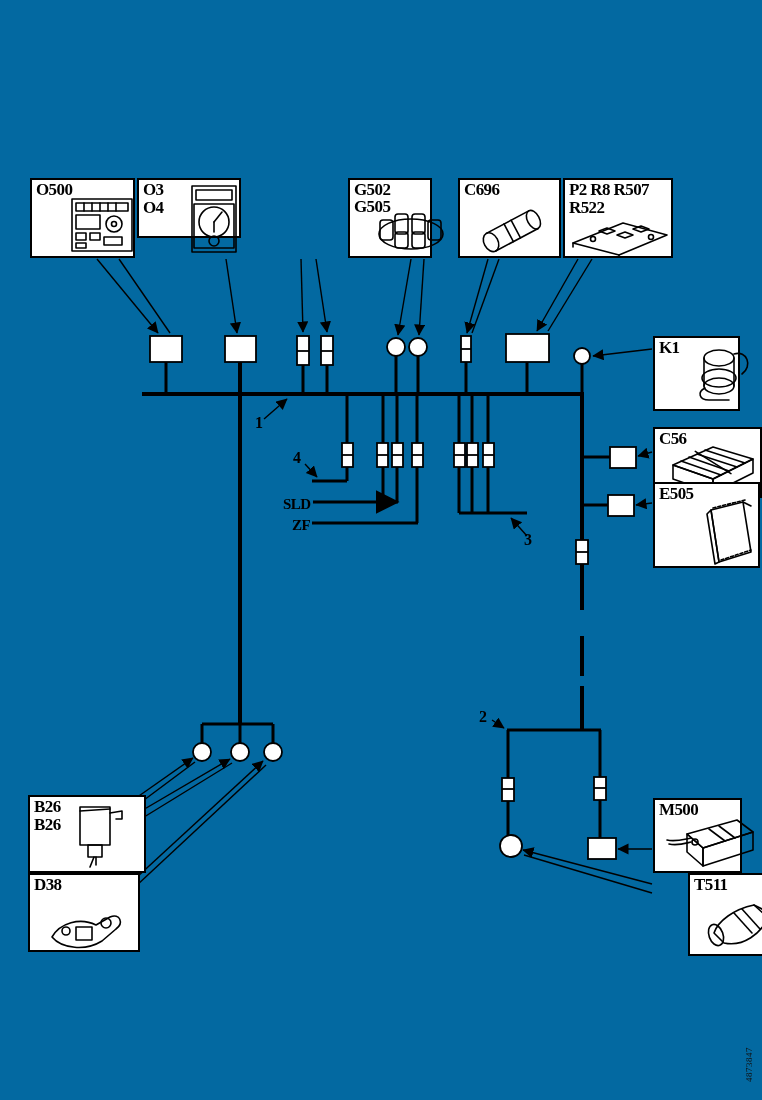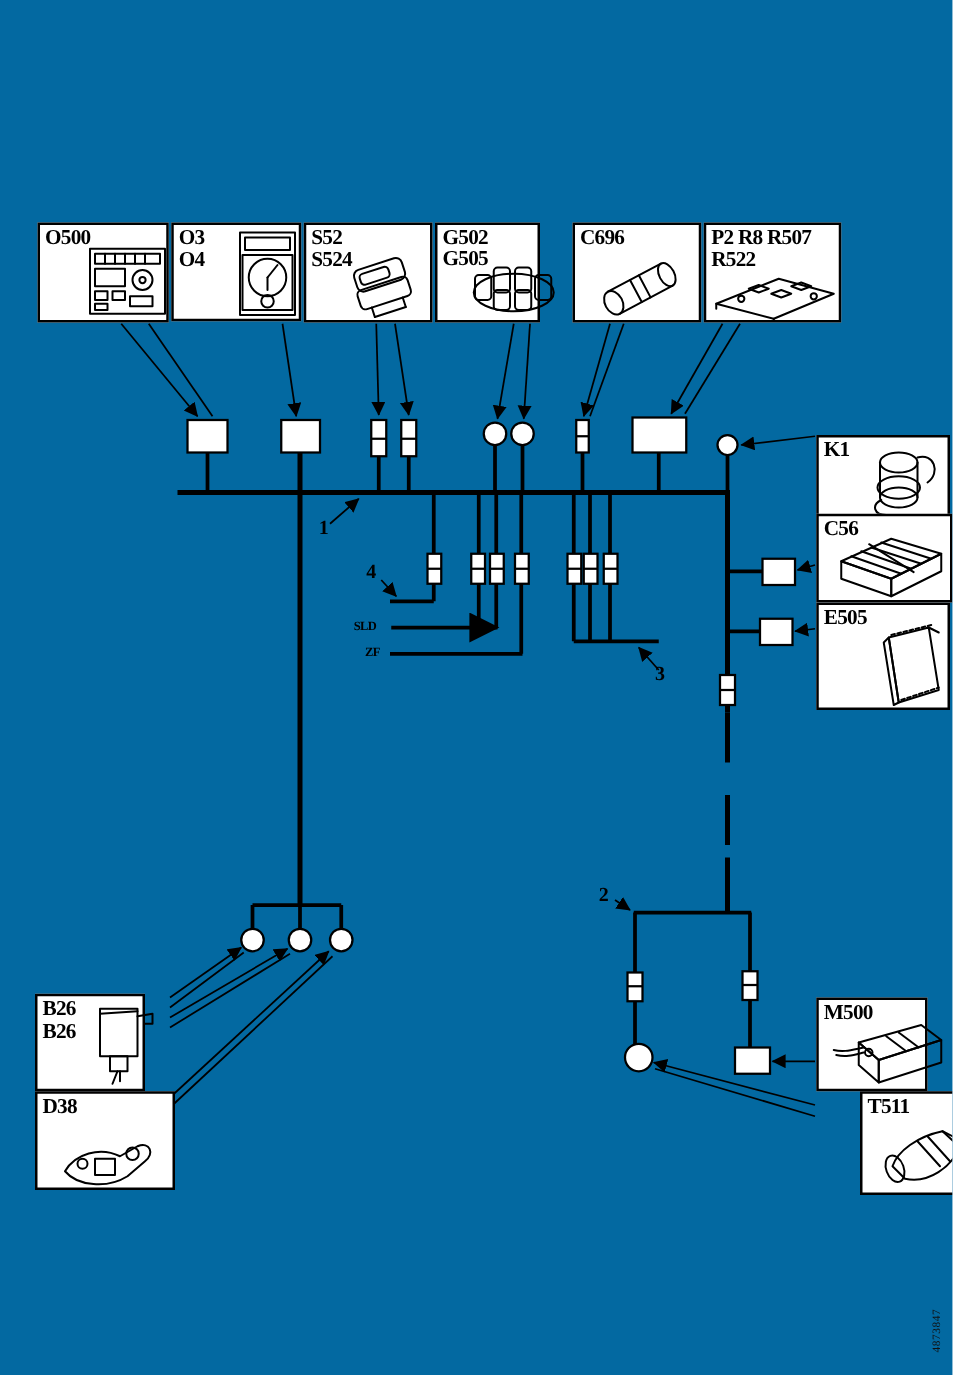--- a/index.html
+++ b/index.html
@@ -6,21 +6,21 @@
   #page{position:relative;width:762px;height:1100px;background:#0369a1;overflow:hidden;
         font-family:Liberation Serif, serif;}
   #wires{position:absolute;left:0;top:0;z-index:1;}
   .box{position:absolute;border:2px solid #000;background:#fff;box-sizing:border-box;z-index:2;}
   .lbl{position:absolute;top:1px;left:4px;font-weight:bold;font-size:17px;line-height:1.02;
        letter-spacing:-0.6px;color:#000;white-space:pre-line;}
   .illus{position:absolute;}
   .illus path,.illus rect,.illus circle,.illus ellipse,.illus line,.illus polygon{
        stroke:#000;fill:none;stroke-width:1.6;stroke-linejoin:round;stroke-linecap:round;}
   .callout{position:absolute;z-index:3;font-weight:bold;font-size:16px;color:#000;}
-  .wlbl{position:absolute;z-index:3;font-weight:bold;font-size:10px;letter-spacing:-0.5px;color:#000;text-align:right;}
+  .wlbl{position:absolute;z-index:3;font-weight:bold;font-size:15px;letter-spacing:-0.5px;color:#000;text-align:right;}
   #partnum{position:absolute;left:744px;top:1082px;transform:rotate(-90deg);
        transform-origin:0 0;font-size:9px;color:#111;z-index:3;letter-spacing:0.5px;}
   
   .w4{stroke:#000;stroke-width:4;fill:none;}
   .w3{stroke:#000;stroke-width:3;fill:none;}
   .dash{stroke:#000;stroke-width:4;fill:none;stroke-dasharray:40 26;}
   .thin{stroke:#000;stroke-width:1.4;fill:none;}
   .conn{stroke:#000;stroke-width:1.8;fill:#fff;}
 </style>
 </head>
@@ -178,48 +178,34 @@
       <rect x="6" y="18" width="24" height="14"></rect>
       <circle cx="44" cy="27" r="8"></circle>
         <circle cx="44" cy="27" r="2.5"></circle>
       <rect x="6" y="36" width="10" height="7"></rect>
         <rect x="20" y="36" width="10" height="7"></rect>
       <rect x="34" y="40" width="18" height="8"></rect>
       <rect x="6" y="46" width="10" height="5"></rect>
     </svg>
   </div>
 
-  <div class="box" style="left:137px;top:178px;width:104px;height:79px">
+  <div class="box" style="left:137px;top:178px;width:104px;height:60px">
     <span class="lbl">O3</span>
     <span class="lbl" style="top:19px">O4</span>
     <svg class="illus" style="left:50px;top:4px" width="50" height="72" viewBox="0 0 50 72">
       <rect x="3" y="2" width="44" height="66"></rect>
       <rect x="7" y="6" width="36" height="10"></rect>
       <rect x="5" y="20" width="40" height="44"></rect>
       <circle cx="25" cy="38" r="15"></circle>
       <line x1="25" y1="38" x2="33" y2="28"></line>
       <line x1="25" y1="38" x2="25" y2="48"></line>
       <circle cx="25" cy="57" r="5"></circle>
     </svg>
   </div>
 
-  <div class="box" style="left:243px;top:178px;width:103px;height:80px">
-    <span class="lbl">S52</span>
-    <span class="lbl" style="top:19px">S524</span>
-    <svg class="illus" style="left:28px;top:22px" width="70" height="55" viewBox="0 0 70 55">
-      <g transform="rotate(-18 35 28)">
-        <rect x="14" y="8" width="40" height="18" rx="5"></rect>
-        <rect x="18" y="12" width="24" height="9" rx="3"></rect>
-        <rect x="12" y="24" width="42" height="16" rx="4"></rect>
-        <line x1="20" y1="40" x2="20" y2="48"></line>
-        <line x1="46" y1="40" x2="46" y2="48"></line>
-        <line x1="20" y1="48" x2="46" y2="48"></line>
-      </g>
-    </svg>
-  </div>
 
   <div class="box" style="left:348px;top:178px;width:84px;height:80px">
     <span class="lbl">G502 G505</span>
     <svg class="illus" style="left:22px;top:26px" width="78" height="50" viewBox="0 0 78 50">
       <ellipse cx="39" cy="28" rx="32" ry="15"></ellipse>
       <rect x="8" y="14" width="13" height="20" rx="3"></rect>
       <rect x="23" y="8" width="13" height="20" rx="3"></rect>
       <rect x="40" y="8" width="13" height="20" rx="3"></rect>
       <rect x="56" y="14" width="13" height="20" rx="3"></rect>
       <rect x="23" y="26" width="13" height="16" rx="3"></rect>
@@ -249,34 +235,34 @@
       <polygon points="30,18 38,15 46,18 38,21"></polygon>
       <polygon points="48,22 56,19 64,22 56,25"></polygon>
       <polygon points="64,16 72,13 80,16 72,19"></polygon>
       <circle cx="24" cy="26" r="2.5"></circle>
       <circle cx="82" cy="24" r="2.5"></circle>
       <line x1="4" y1="30" x2="4" y2="34"></line>
         <line x1="50" y1="42" x2="50" y2="46"></line>
     </svg>
   </div>
 
-  <div class="box" style="left:653px;top:348px;width:107px;height:75px">
+  <div class="box" style="left:653px;top:336px;width:87px;height:75px">
     <span class="lbl">K1</span>
     <svg class="illus" style="left:30px;top:6px" width="72" height="66" viewBox="0 0 72 66">
       <ellipse cx="34" cy="14" rx="15" ry="8"></ellipse>
       <line x1="19" y1="14" x2="19" y2="42"></line>
       <line x1="49" y1="14" x2="49" y2="42"></line>
       <ellipse cx="34" cy="42" rx="15" ry="8"></ellipse>
       <ellipse cx="34" cy="34" rx="17" ry="9"></ellipse>
       <path d="M49,10 C62,6 68,22 57,30"></path>
       <path d="M20,44 C12,48 14,56 24,56 L44,56"></path>
     </svg>
   </div>
 
-  <div class="box" style="left:653px;top:411px;width:109px;height:71px">
+  <div class="box" style="left:653px;top:427px;width:109px;height:71px">
     <span class="lbl">C56</span>
     <svg class="illus" style="left:4px;top:10px" width="100" height="58" viewBox="0 0 100 58">
       <polygon points="14,26 54,8 94,20 54,40"></polygon>
       <polygon points="14,26 14,40 54,54 54,40"></polygon>
       <polygon points="94,20 94,34 54,54 54,40"></polygon>
       <line x1="22" y1="22" x2="62" y2="36"></line>
       <line x1="30" y1="18" x2="70" y2="32"></line>
       <line x1="38" y1="15" x2="78" y2="28"></line>
       <line x1="46" y1="11" x2="86" y2="24"></line>
       <line x1="34" y1="17" x2="74" y2="30" transform="rotate(14 54 24)"></line>
@@ -287,21 +273,21 @@
     <span class="lbl">E505</span>
     <svg class="illus" style="left:42px;top:12px" width="60" height="70" viewBox="0 0 60 70">
       <polygon points="14,14 46,6 54,56 22,66"></polygon>
       <polygon points="14,14 10,18 18,68 22,66"></polygon>
       <line x1="46" y1="6" x2="54" y2="10"></line>
       <line x1="16" y1="12" x2="48" y2="4" stroke-dasharray="3 2"></line>
       <line x1="24" y1="64" x2="54" y2="54" stroke-dasharray="3 2"></line>
     </svg>
   </div>
 
-  <div class="box" style="left:28px;top:795px;width:88px;height:78px">
+  <div class="box" style="left:28px;top:795px;width:118px;height:78px">
     <span class="lbl">B26</span>
     <span class="lbl" style="top:19px">B26</span>
     <svg class="illus" style="left:36px;top:4px" width="64" height="70" viewBox="0 0 64 70">
       <rect x="14" y="6" width="30" height="38"></rect>
       <line x1="14" y1="10" x2="44" y2="8"></line>
       <path d="M44,12 L56,10 L56,18 L50,18"></path>
       <rect x="22" y="44" width="14" height="12"></rect>
       <path d="M28,56 L24,66 M30,56 L30,64"></path>
     </svg>
   </div>

